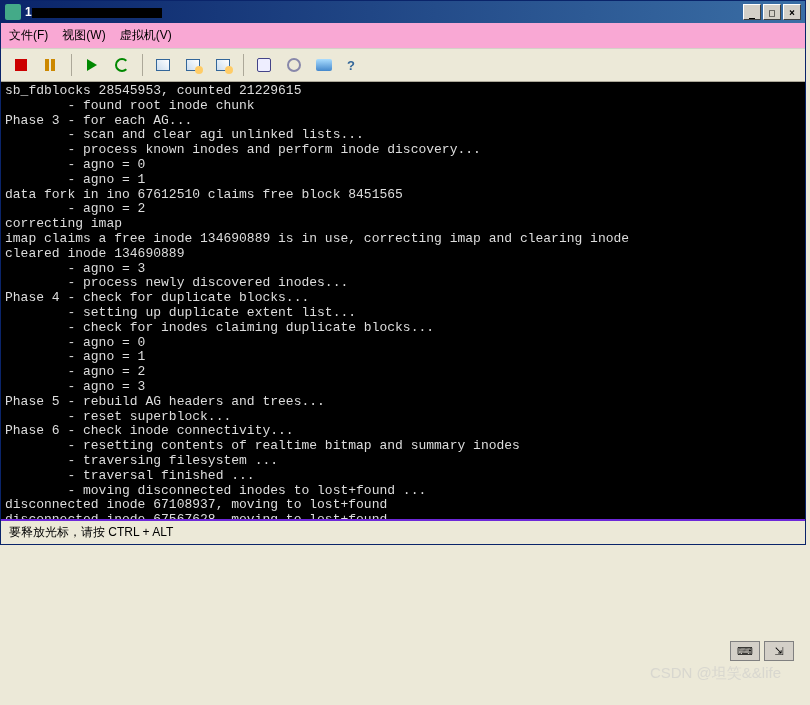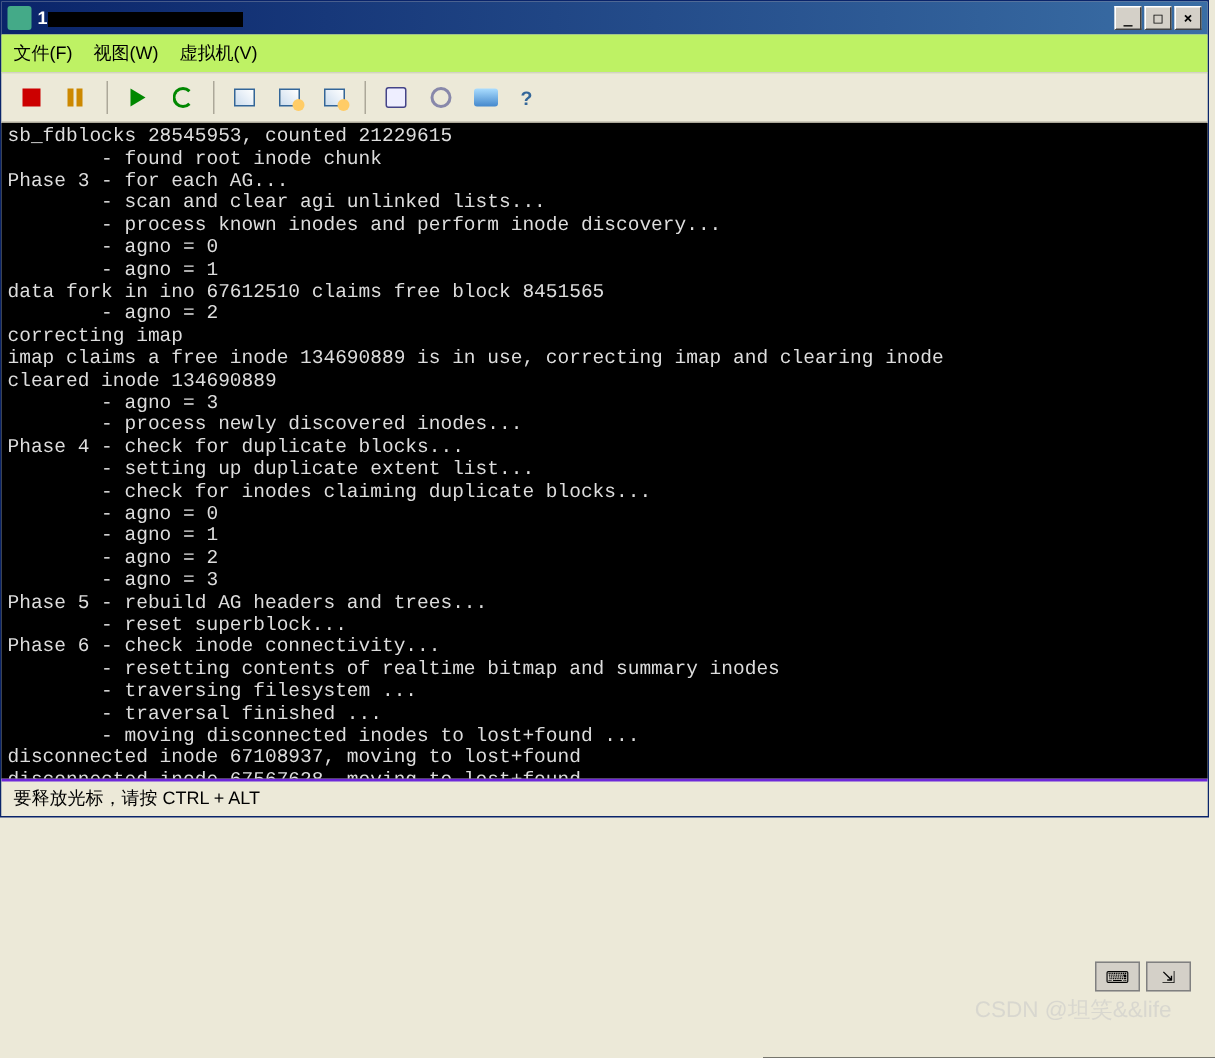--- a/index.html
+++ b/index.html
@@ -5,21 +5,21 @@
 * { margin: 0; padding: 0; box-sizing: border-box; }
 body { font-family: "SimSun", sans-serif; font-size: 12px; background: #ece9d8; width: 810px; height: 705px; overflow: hidden; position: relative; }
 .window { width: 806px; border: 1px solid #0a246a; background: #ece9d8; }
 .titlebar { height: 22px; background: linear-gradient(to right, #0a246a, #3a6ea5); display: flex; align-items: center; justify-content: space-between; padding: 0 4px; color: #fff; font-weight: bold; }
 .titlebar-left { display: flex; align-items: center; gap: 4px; }
 .titlebar-icon { width: 16px; height: 16px; background: #4a8; border-radius: 2px; }
 .titlebar-text { font-size: 12px; }
 .title-redact { display:inline-block; width:130px; height:10px; background:#000; vertical-align:middle;}
 .winbtns { display: flex; gap: 2px; }
 .winbtn { width: 18px; height: 16px; background: #d4d0c8; border: 1px solid #fff; border-right-color: #404040; border-bottom-color: #404040; font-size: 10px; display: flex; align-items: center; justify-content: center; font-family: "Marlett", monospace; color: #000; cursor: pointer; }
-.menubar { display: flex; gap: 14px; padding: 4px 8px; background: #bef264; border-bottom: 1px solid #d4d0c8; }
+.menubar { display: flex; gap: 14px; padding: 4px 8px; background: #f9a8d4; border-bottom: 1px solid #d4d0c8; }
 .menuitem { cursor: pointer; }
 .toolbar { display: flex; gap: 6px; padding: 4px 8px; background: #ece9d8; border-bottom: 1px solid #aca899; align-items: center; }
 .tbtn { width: 24px; height: 24px; border: 1px solid transparent; display: flex; align-items: center; justify-content: center; border-radius: 2px; cursor: pointer; }
 .tsep { width: 1px; height: 22px; background: #aca899; margin: 0 2px; }
 .ico-stop { width: 12px; height: 12px; background: #c00; }
 .ico-pause { width: 12px; height: 12px; display: flex; gap: 2px; }
 .ico-pause span { width: 4px; height: 12px; background: #c80; }
 .ico-play { width: 0; height: 0; border-left: 10px solid #080; border-top: 6px solid transparent; border-bottom: 6px solid transparent; }
 .ico-refresh { width: 14px; height: 14px; border: 2px solid #080; border-radius: 50%; border-right-color: transparent; position: relative; }
 .ico-snap, .ico-snap2, .ico-snap3 { width: 14px; height: 12px; border: 1px solid #369; background: linear-gradient(45deg,#cde,#fff); position: relative; }

